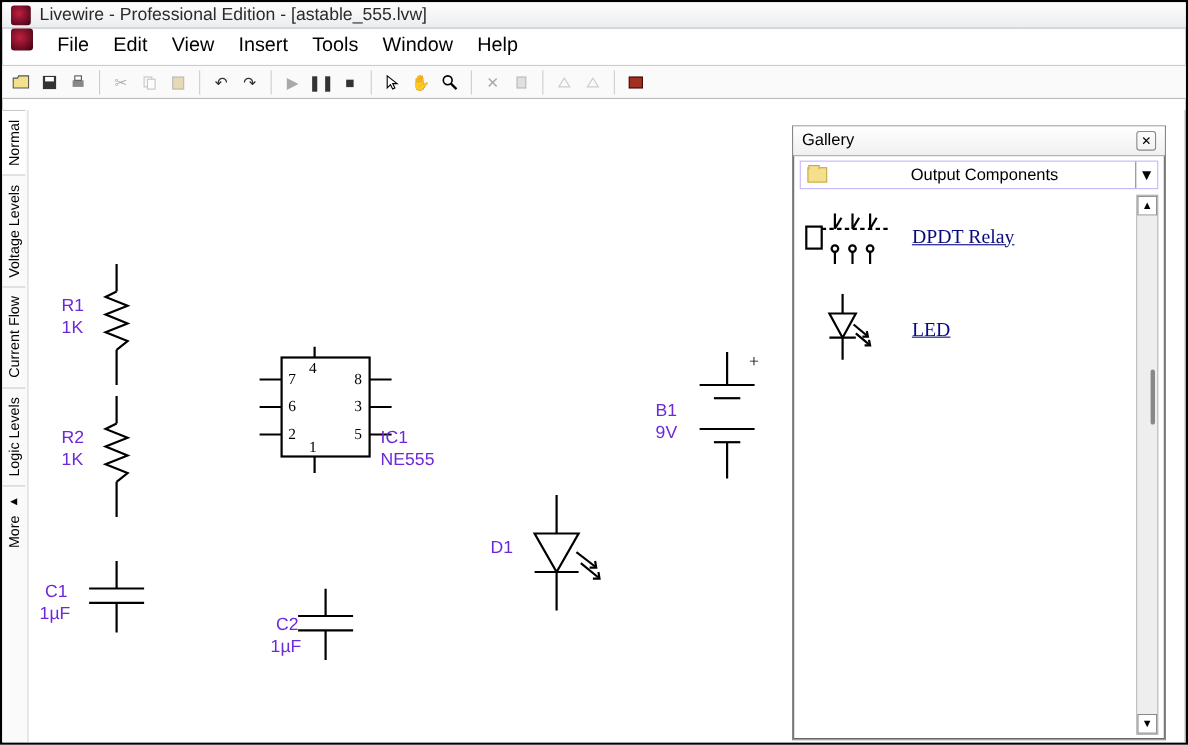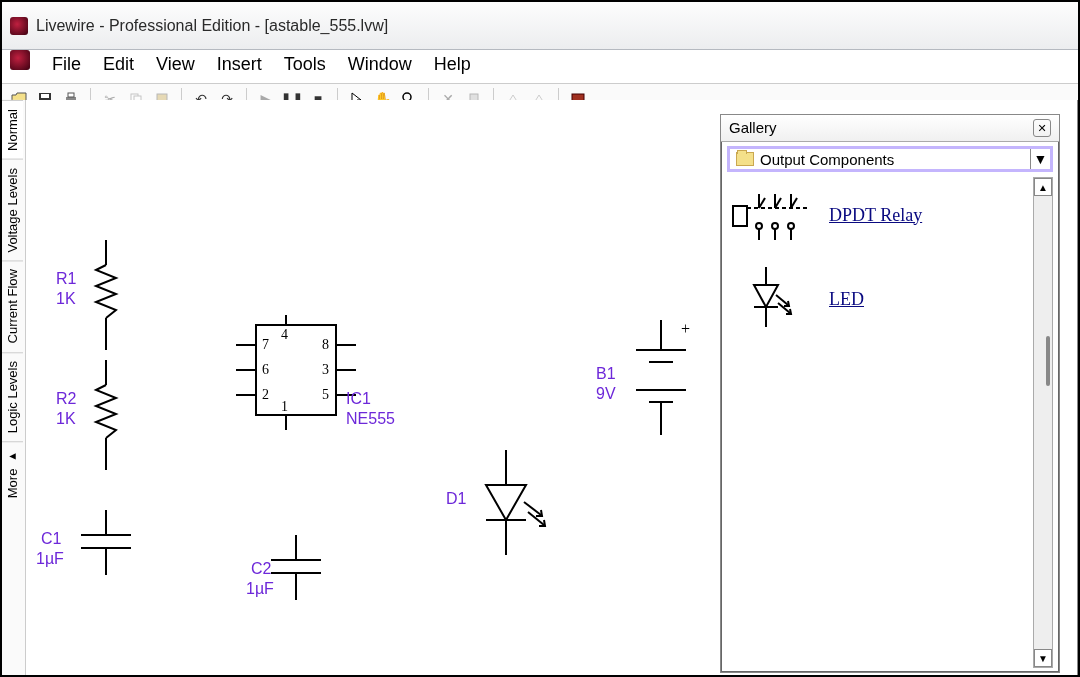--- a/index.html
+++ b/index.html
@@ -7,21 +7,21 @@
     font-family: "Segoe UI", Tahoma, sans-serif;
     font-size: 14px;
     background: #fff;
     width: 1080px;
     height: 677px;
     overflow: hidden;
     border: 2px solid #000;
     position: relative;
   }
   .titlebar {
-    height: 48px;
+    height: 24px;
     background: linear-gradient(#fdfdfd,#ecedef);
     border-bottom: 1px solid #b5b9c0;
     display: flex;
     align-items: center;
     padding: 0 8px;
     font-size: 16px;
     color: #2a2a2a;
   }
   .titlebar .app-icon {
     width: 18px; height: 18px;
@@ -118,22 +118,23 @@
     background: linear-gradient(#fff,#f0f0f0);
   }
   .close-x {
     width:18px;height:18px;border:1px solid #888;border-radius:3px;
     display:flex;align-items:center;justify-content:center;
     font-size:11px;cursor:pointer;
   }
   .gallery-select {
     display:flex;align-items:center;
     margin:4px 6px;
-    border:3px solid #c4b5fd;
+    border:1px solid #c4b5fd;
     height:26px;
+    text-align:center;
   }
   .gallery-select .folder {
     width:18px;height:14px;background:#f4e08a;border:1px solid #caa850;
     margin:0 6px;position:relative;
   }
   .gallery-select .folder::before{content:'';position:absolute;top:-3px;left:0;width:8px;height:3px;background:#f4e08a;border:1px solid #caa850;border-bottom:none;}
   .gallery-select span { flex:1; font-size:15px; }
   .gallery-select .drop { width:20px; height:100%; border-left:1px solid #888; display:flex;align-items:center;justify-content:center;}
   .gallery-body {
     position:absolute; top:62px; left:6px; right:28px; bottom:4px;

